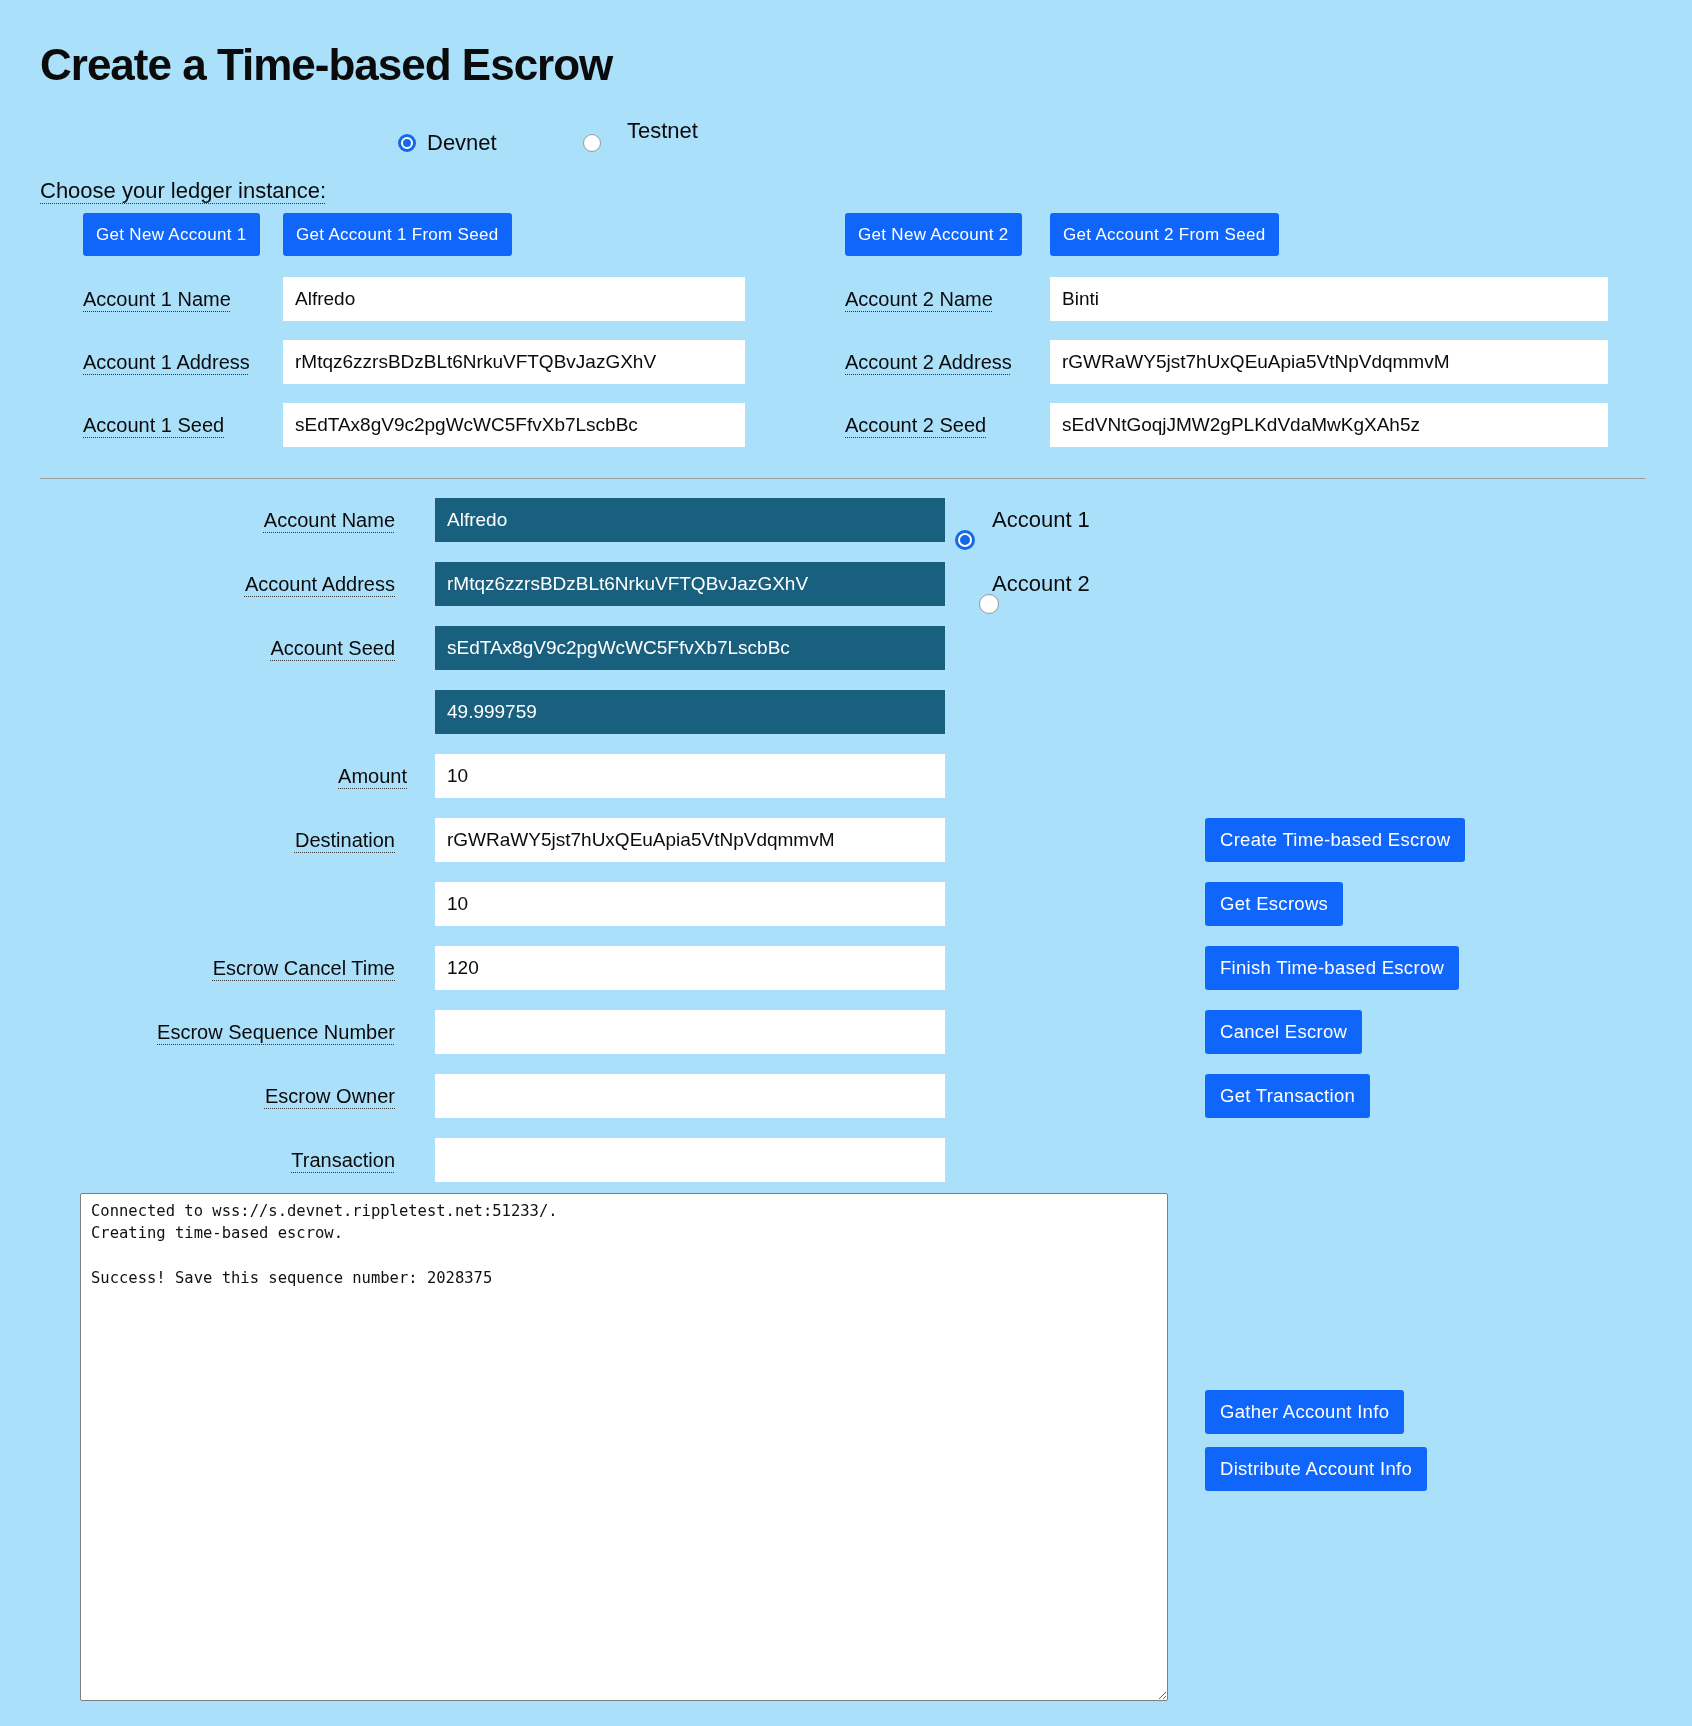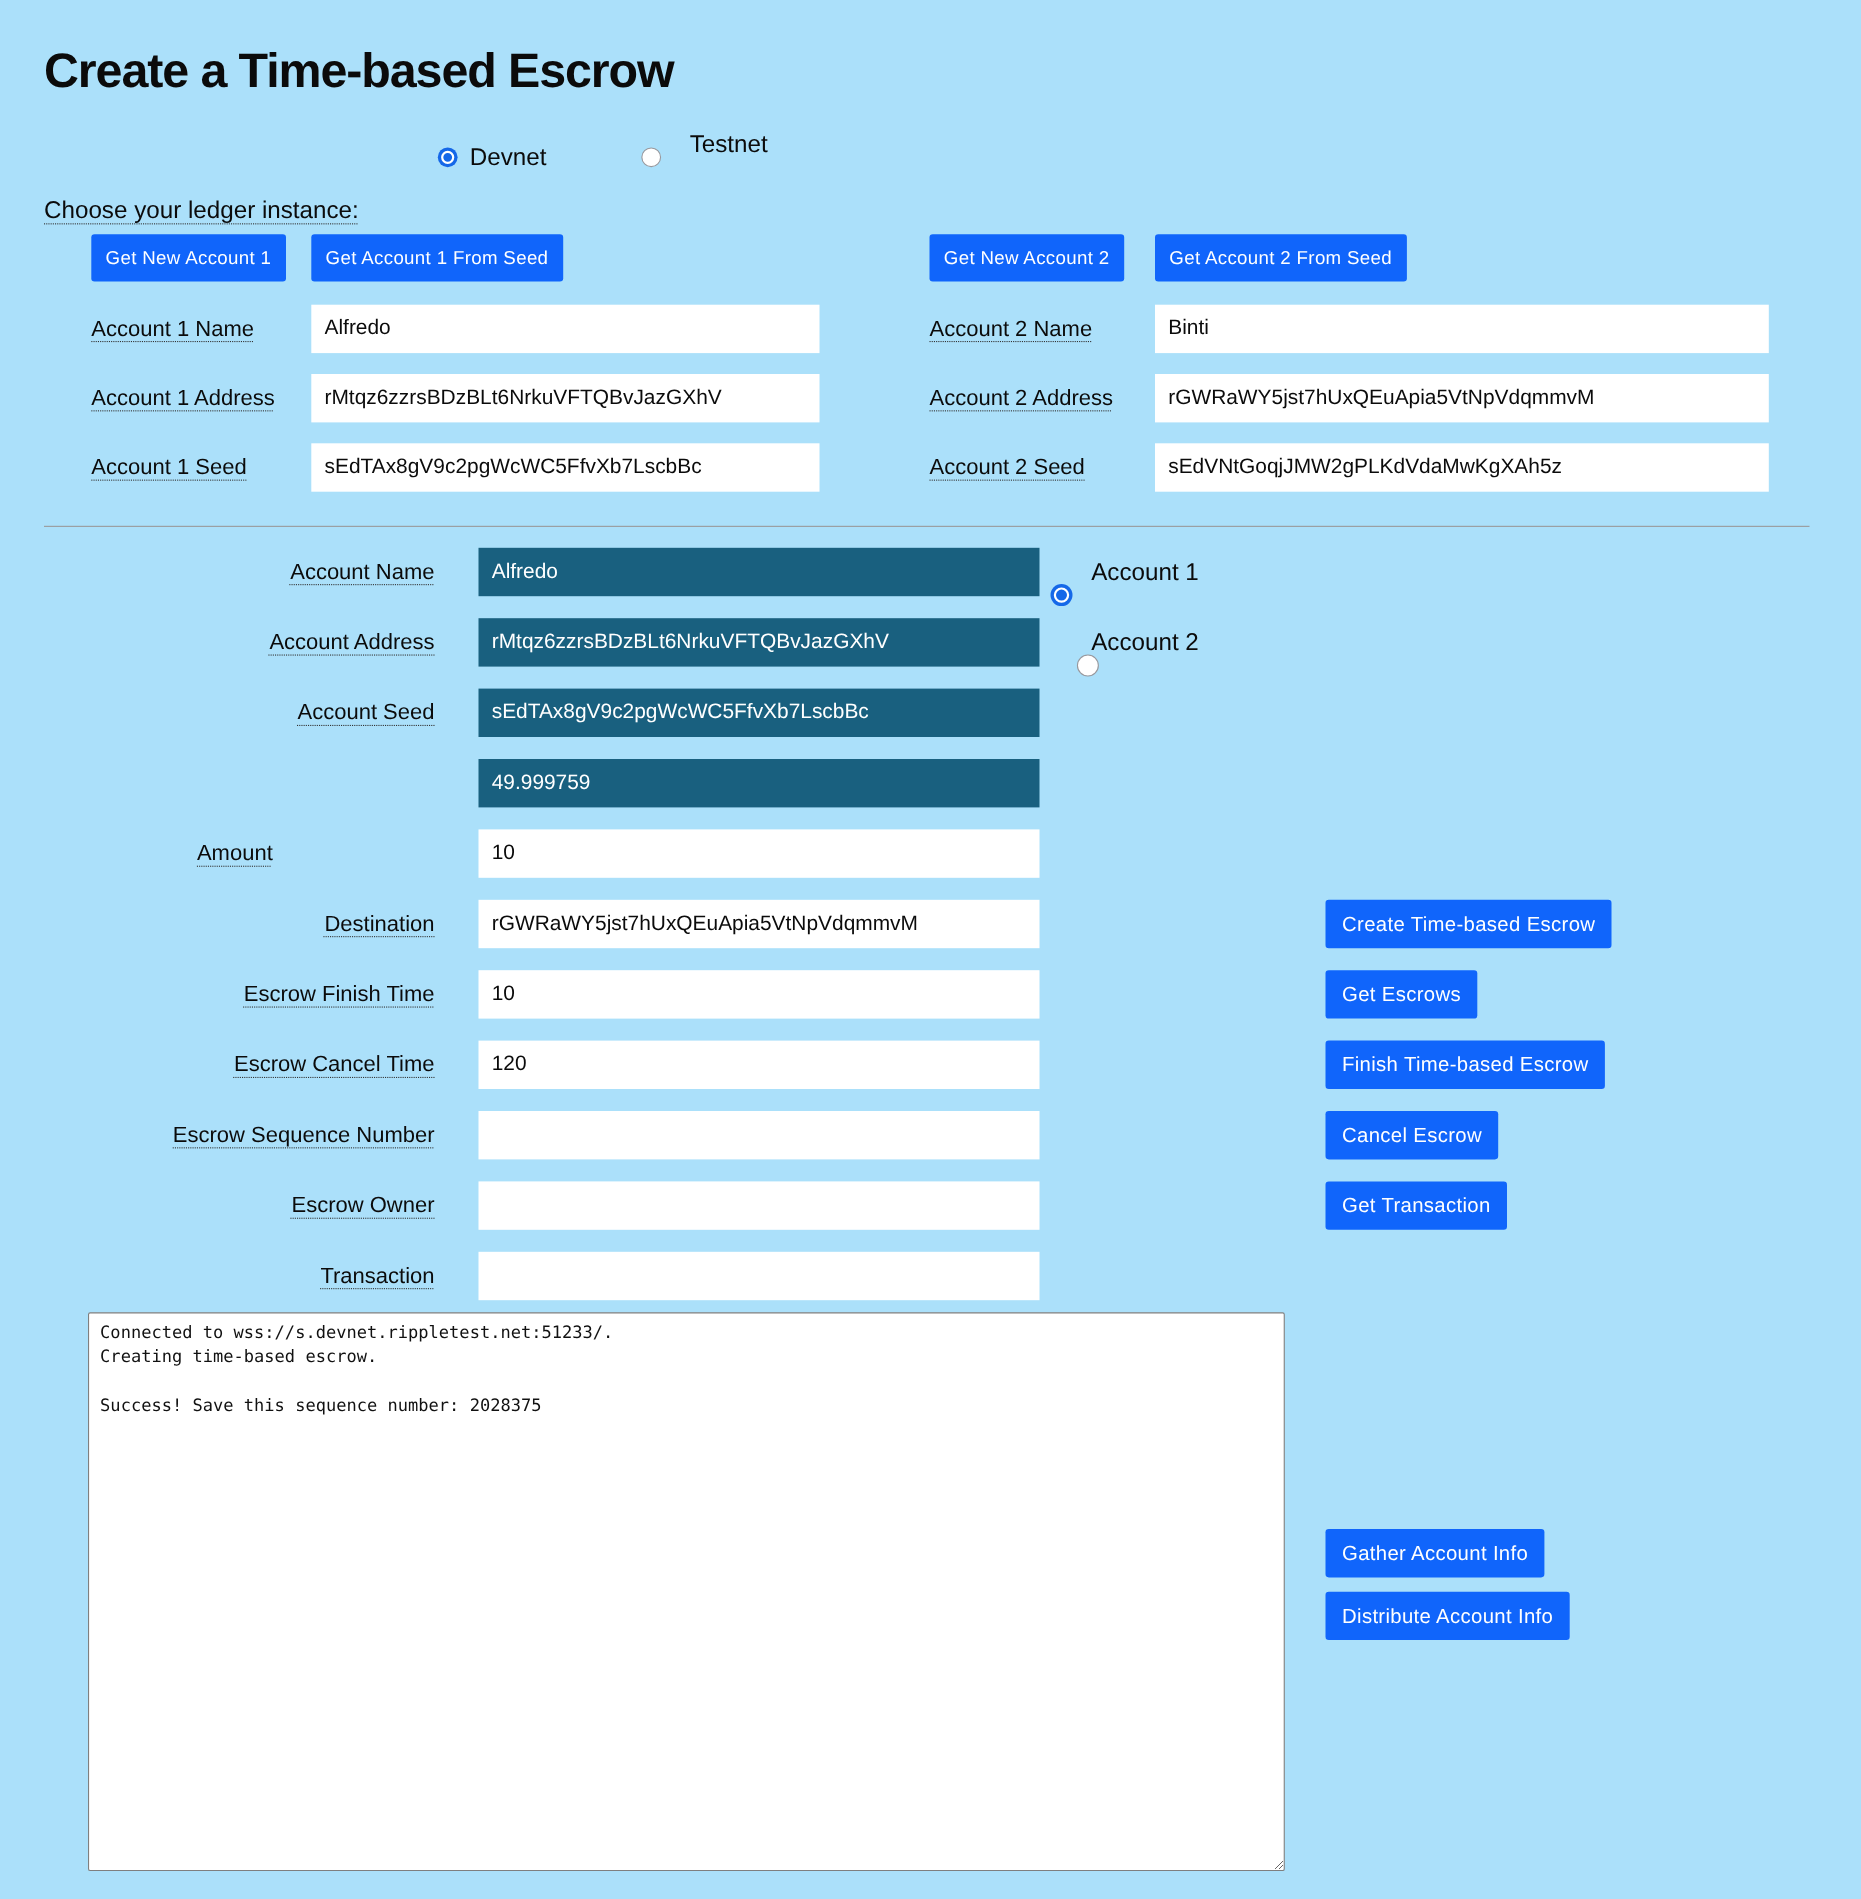--- a/index.html
+++ b/index.html
@@ -150,33 +150,30 @@
     </div>
   <input class="abs field teal" style="left: 435px; top: 562px; width: 510px;" readonly="" value="rMtqz6zzrsBDzBLt6NrkuVFTQBvJazGXhV">
 
   <div class="abs lbl row-label right" style="left:40px;top:626px;width:355px;">
       <span>Account Seed</span>
     </div>
   <input class="abs field teal" style="left: 435px; top: 626px; width: 510px;" readonly="" value="sEdTAx8gV9c2pgWcWC5FfvXb7LscbBc">
 
   <input class="abs field teal" style="left: 435px; top: 690px; width: 510px;" readonly="" value="49.999759">
 
-  <div class="abs lbl row-label right" style="left:36px;top:754px;width:355px;justify-content:center;">
+  <div class="abs lbl row-label right" style="left:52px;top:754px;width:355px;">
       <span>Amount</span>
     </div>
   <input class="abs field" style="left: 435px; top: 754px; width: 510px;" value="10">
 
   <div class="abs lbl row-label right" style="left:40px;top:818px;width:355px;">
       <span>Destination</span>
     </div>
   <input class="abs field" style="left: 435px; top: 818px; width: 510px;" value="rGWRaWY5jst7hUxQEuApia5VtNpVdqmmvM">
 
-  <div class="abs lbl row-label right" style="left:40px;top:882px;width:355px;">
-      <span>Escrow Finish Time</span>
-    </div>
   <input class="abs field" style="left: 435px; top: 882px; width: 510px;" value="10">
 
   <div class="abs lbl row-label right" style="left:40px;top:946px;width:355px;">
       <span>Escrow Cancel Time</span>
     </div>
   <input class="abs field" style="left: 435px; top: 946px; width: 510px;" value="120">
 
   <div class="abs lbl row-label right" style="left:40px;top:1010px;width:355px;">
       <span>Escrow Sequence Number</span>
     </div>

